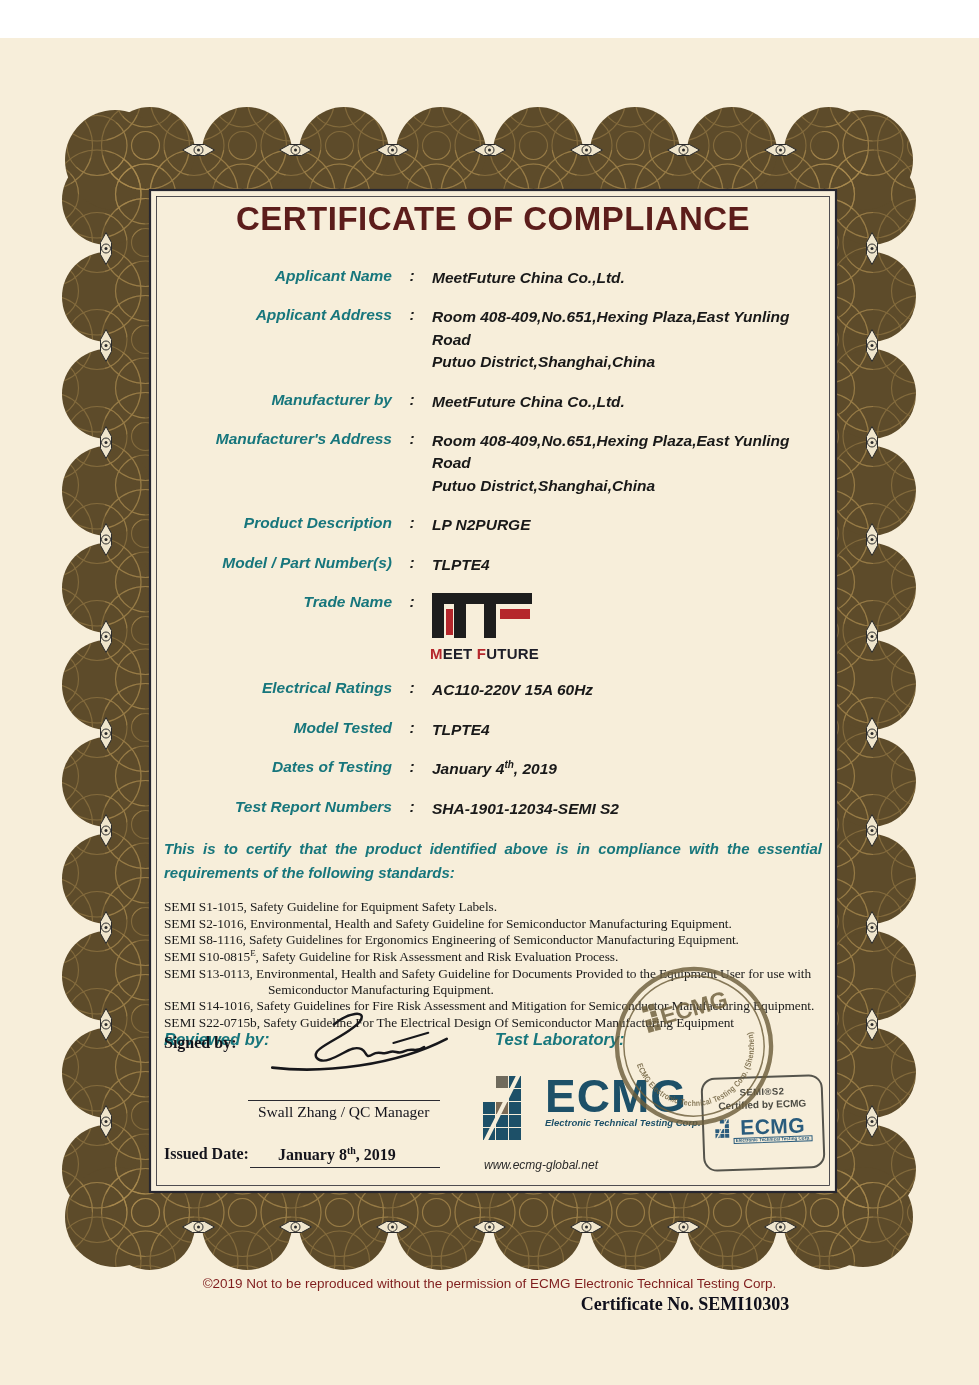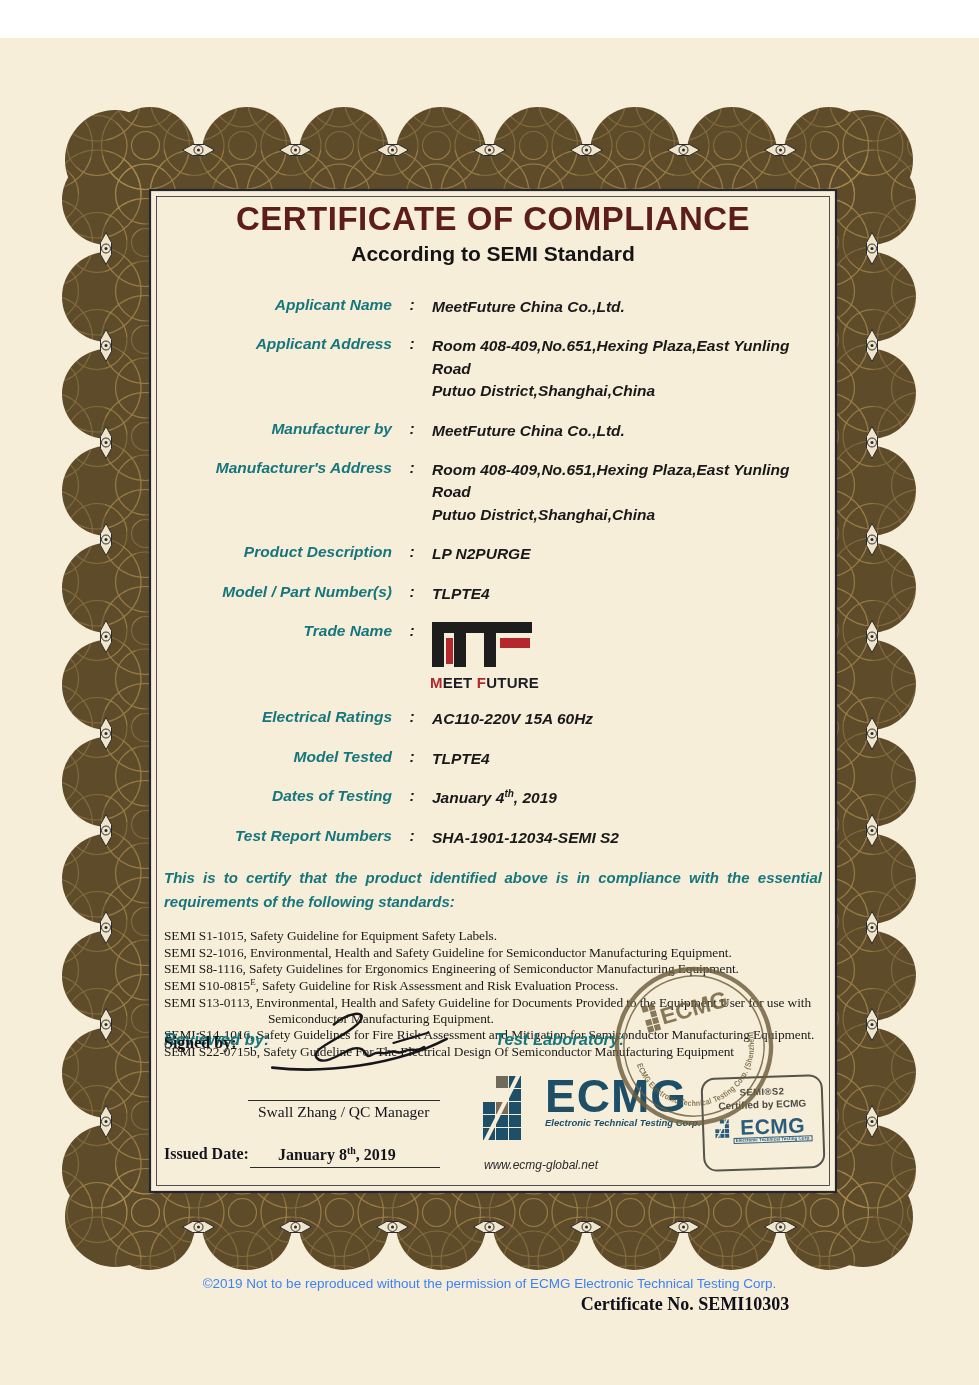--- a/index.html
+++ b/index.html
@@ -61,21 +61,21 @@
          padding-top:8px;background:rgba(247,238,218,0.4);}
   .badge .b1{font-size:9.5px;font-weight:bold;color:#4c4b43;letter-spacing:0.4px;}
   .badge .b2{font-size:10px;font-weight:bold;color:#4c4b43;margin-top:2px;}
   .blogo{margin-top:8px;display:flex;justify-content:center;align-items:flex-start;}
   .btxt{line-height:0.85;margin-left:2px;}
   .bname{font-size:21px;font-weight:bold;color:#2a5c7d;letter-spacing:0.5px;}
   .bsub{font-size:4.6px;font-weight:bold;color:#2a5c7d;border:0.5px solid #2a5c7d;
         padding:0 1px;margin-top:1px;}
   
   .copyright{position:absolute;left:0;top:1276px;width:979px;text-align:center;z-index:2;
-             font-size:13.5px;color:#3b82f6;}
+             font-size:13.5px;color:#7f1d1d;}
   .certno{position:absolute;left:500px;top:1294px;width:370px;text-align:center;z-index:2;
           font-family:"Liberation Serif",serif;font-weight:bold;font-size:18px;color:#10101c;}
 </style>
 </head>
 <body>
 
 <div class="page">
   <div class="parch"></div>
 
   <svg id="border-svg" width="979" height="1385" viewBox="0 0 979 1385">
@@ -184,21 +184,20 @@
         <use href="#orn" transform="translate(106,1121.5) rotate(90)"></use>
         <use href="#orn" transform="translate(872,1121.5) rotate(90)"></use>
       </g>
     <rect x="150" y="190" width="686" height="1002" fill="#f7eeda"></rect>
     <rect x="150" y="190" width="686" height="1002" fill="none" stroke="#262630" stroke-width="2.2"></rect>
     <rect x="156.5" y="196.5" width="673" height="989" fill="none" stroke="#262630" stroke-width="0.8"></rect>
   </svg>
 
   <div class="content">
     <div class="title">CERTIFICATE OF COMPLIANCE</div>
-    <div class="subtitle">According to SEMI Standard</div>
 
     <div class="fields">
       <div class="row">
         <span class="lbl">Applicant Name</span>
         <span class="colon">:</span>
         <span class="val">MeetFuture China Co.,Ltd.</span>
       </div>
       <div class="row">
         <span class="lbl">Applicant Address</span>
         <span class="colon">:</span>

